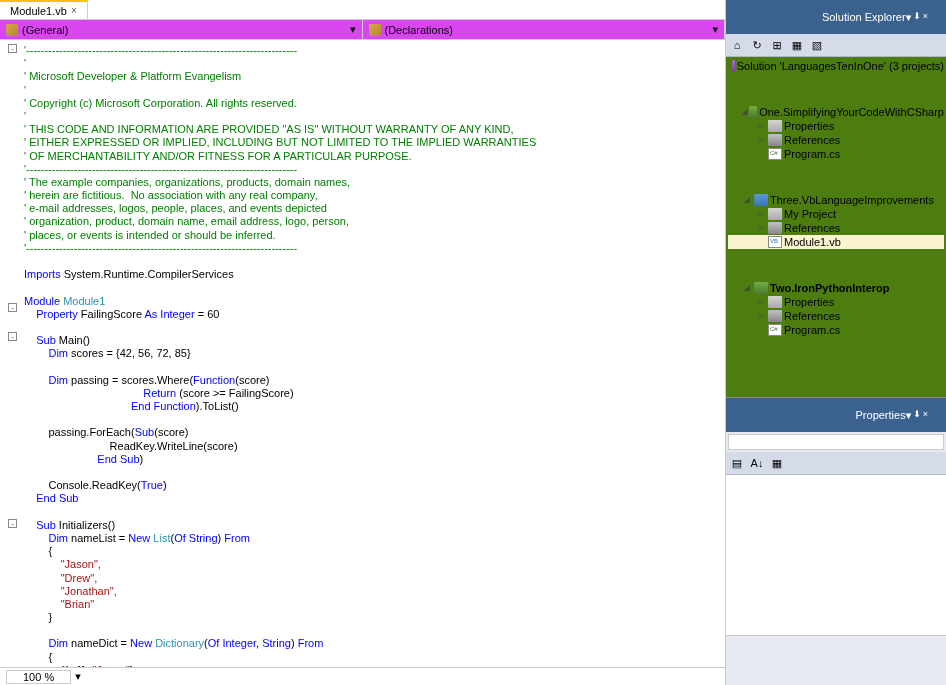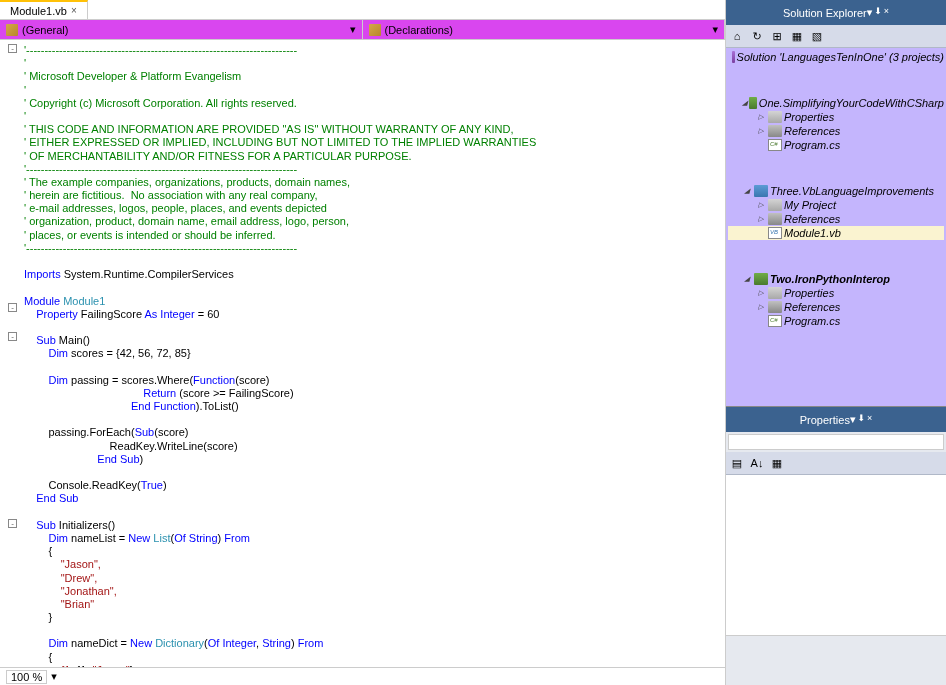--- a/index.html
+++ b/index.html
@@ -14,28 +14,28 @@
 .module-icon { width: 12px; height: 12px; display: inline-block; background: linear-gradient(135deg, #d4a84a, #b8862b); border-radius: 1px; }
 .code-area { flex: 1; overflow: auto; padding: 4px 0 4px 24px; font-family: Consolas, 'Courier New', monospace; font-size: 12px; line-height: 1.2; position: relative; }
 .code-line { white-space: pre; }
 .fold-gutter { position: absolute; left: 8px; top: 4px; width: 14px; }
 .fold-box { position: absolute; width: 9px; height: 9px; border: 1px solid #888; background: #fff; font-size: 8px; line-height: 7px; text-align: center; color: #555; cursor: pointer; }
 .c-comment { color: #008000; }
 .c-keyword { color: #0000ff; }
 .c-type { color: #2b91af; }
 .c-string { color: #a31515; }
 .zoom-bar { height: 18px; border-top: 1px solid #ccc; display: flex; align-items: center; padding: 0 6px; gap: 4px; }
-.zoom-box { border: 1px solid #ccc; padding: 0 4px; background: #fff; }
+.zoom-box { border: 1px solid #ccc; padding: 0 16px; background: #fff; }
 .side-panel { width: 220px; display: flex; flex-direction: column; background: #e6e9ef; }
-.panel-header { background: #3b628f; color: #fff; padding: 2px 2px; display: flex; align-items: center; justify-content: center; height: 25px; }
+.panel-header { background: #3b628f; color: #fff; padding: 2px 18px; display: flex; align-items: center; justify-content: flex-end; height: 34px; }
 .panel-header-icons { display: flex; gap: 2px; }
 .pin-icon, .close-icon { color: #fff; font-size: 9px; cursor: pointer; }
 .toolbar { display: flex; gap: 2px; padding: 2px; background: #d6dbe9; border-bottom: 1px solid #b0b8c8; }
 .tb-btn { width: 18px; height: 18px; display: flex; align-items: center; justify-content: center; cursor: pointer; }
-.tree { flex: 1; background: #c4b5fd; padding: 2px; overflow: auto; font-style: italic; }
+.tree { flex: 1; background: #4d7c0f; padding: 2px; overflow: auto; }
 .tree-node { display: flex; align-items: center; gap: 2px; padding: 1px 0; white-space: nowrap; cursor: pointer; }
 .arrow { width: 10px; height: 10px; display: inline-flex; align-items: center; justify-content: center; font-size: 8px; color: #444; }
 .arrow.open::before { content: '◢'; font-size: 7px; }
 .arrow.closed::before { content: '▷'; font-size: 7px; }
 .node-icon { width: 14px; height: 12px; display: inline-block; }
 .icon-sln { background: linear-gradient(#a86fd6, #7b3fa0); border-radius: 1px; }
 .icon-vb { background: linear-gradient(#5b9bd5, #3a76b0); border-radius: 1px; }
 .icon-cs { background: linear-gradient(#70ad47, #4a7a2e); border-radius: 1px; }
 .icon-folder { background: linear-gradient(#d4d4d4, #a8a8a8); border-radius: 1px; }
 .icon-ref { background: linear-gradient(#c0c0c0, #888); border-radius: 1px; }

